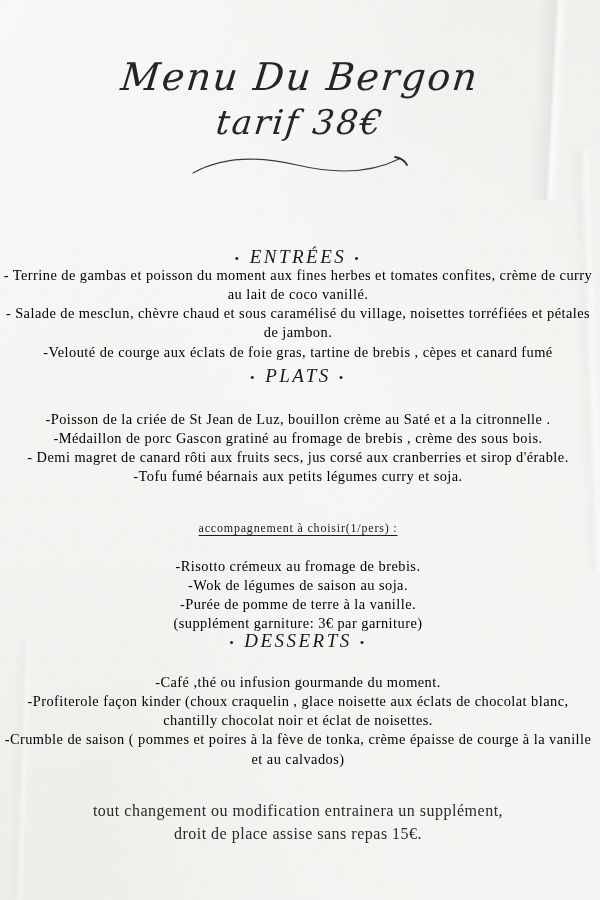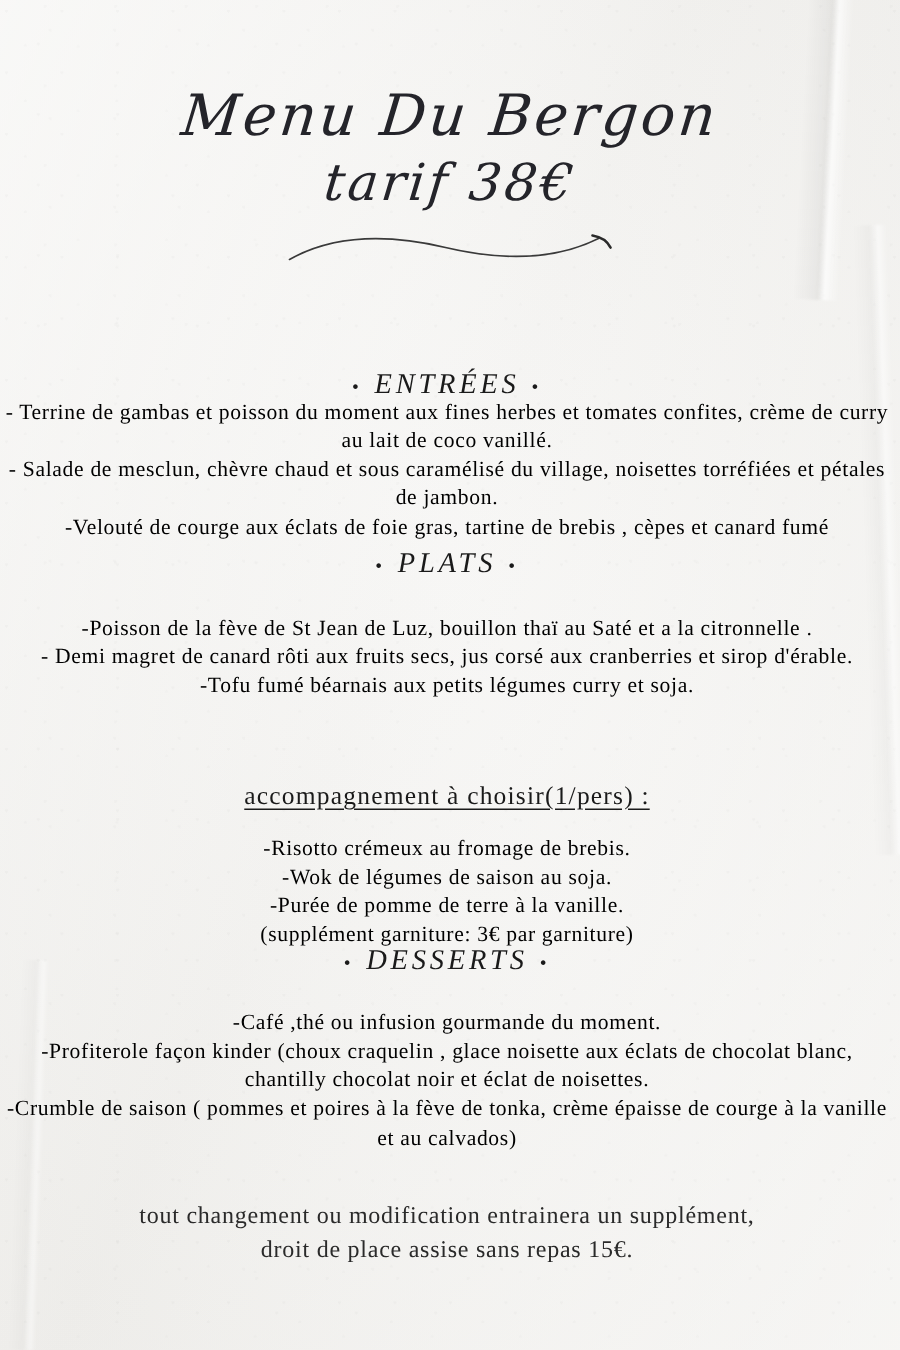--- a/index.html
+++ b/index.html
@@ -155,21 +155,21 @@
     line-height: 1.33;
     letter-spacing: 0.45px;
     color: #000000;
     margin: 0;
     padding: 0 2px;
   }
 
   .sub-heading {
     text-align: center;
     font-family: "Liberation Serif", serif;
-    font-size: 17px;
+    font-size: 12px;
     letter-spacing: 0.8px;
     color: #1a1a1a;
     text-decoration: underline;
     text-underline-offset: 3px;
   }
 
   .footer-note {
     text-align: center;
     font-family: "Liberation Serif", serif;
     font-size: 16px;
@@ -220,21 +220,22 @@
     <li class="item">- Salade de mesclun, chèvre chaud et sous caramélisé du village, noisettes torréfiées et pétales de jambon.</li>
     <li class="item">-Velouté de courge aux éclats de foie gras, tartine de brebis , cèpes et canard fumé</li>
   </ul>
 
   <div class="blk" id="blk-plats">
     <div class="section-heading">
       <span class="bullet">•</span><span>PLATS</span><span class="bullet">•</span>
     </div>
   </div>
   <ul class="blk item-list" id="blk-plats-list">
-    <li class="item">-Poisson de la fève de St Jean de Luz, bouillon thaï au Saté et a la citronnelle .</li>
+    <li class="item">-Poisson de la criée de St Jean de Luz, bouillon crème au Saté et a la citronnelle .</li>
+    <li class="item">-Médaillon de porc Gascon gratiné au fromage de brebis , crème des sous bois.</li>
     <li class="item">- Demi magret de canard rôti aux fruits secs, jus corsé aux cranberries et sirop d'érable.</li>
     <li class="item">-Tofu fumé béarnais aux petits légumes curry et soja.</li>
   </ul>
 
   <div class="blk" id="blk-accomp-head">
     <div class="sub-heading">accompagnement à choisir(1/pers) :</div>
   </div>
   <ul class="blk item-list" id="blk-accomp-list">
     <li class="item">-Risotto crémeux au fromage de brebis.</li>
     <li class="item">-Wok de légumes de saison au soja.</li>

